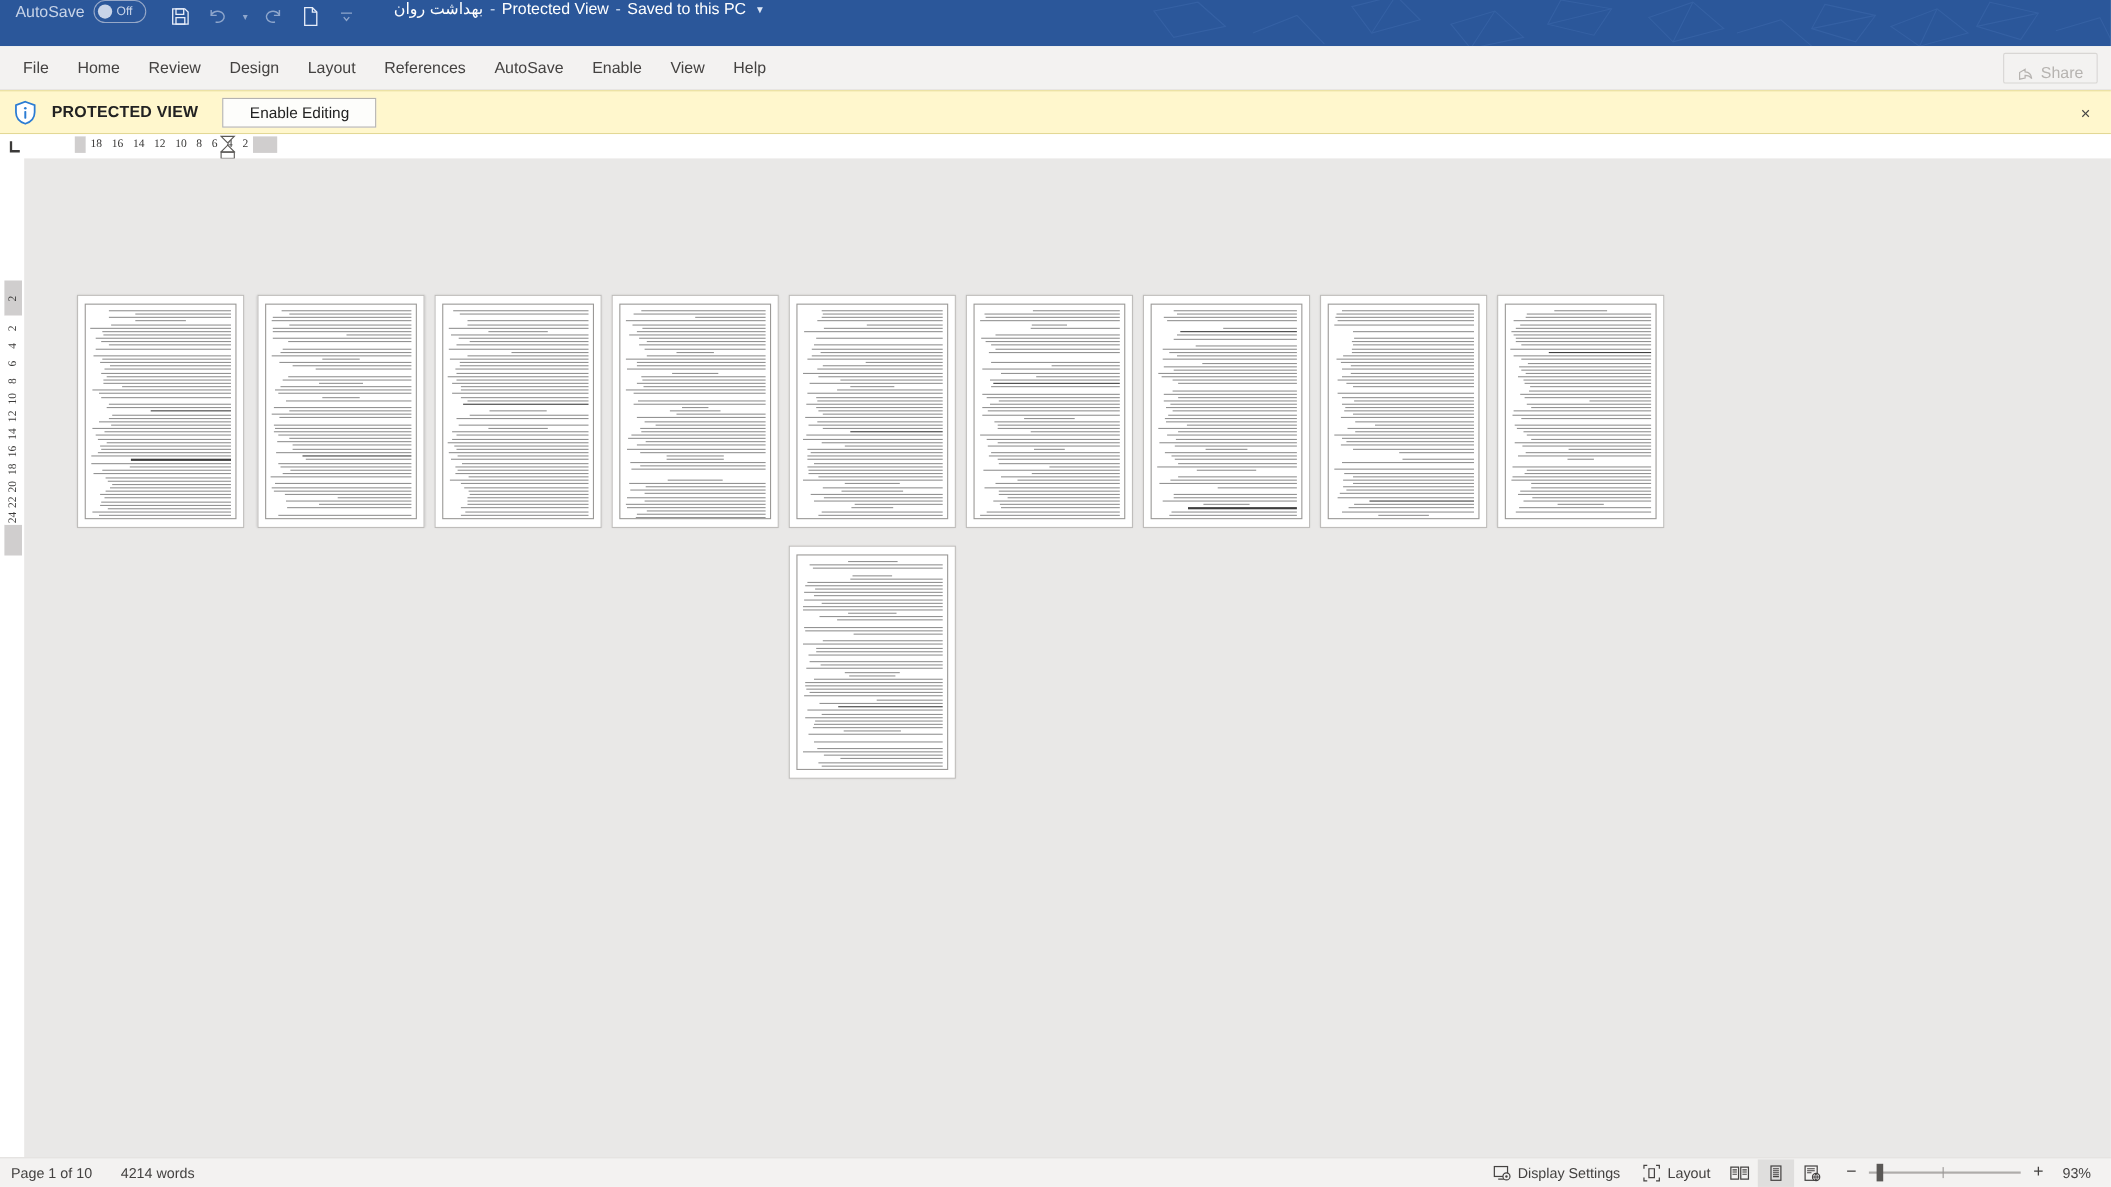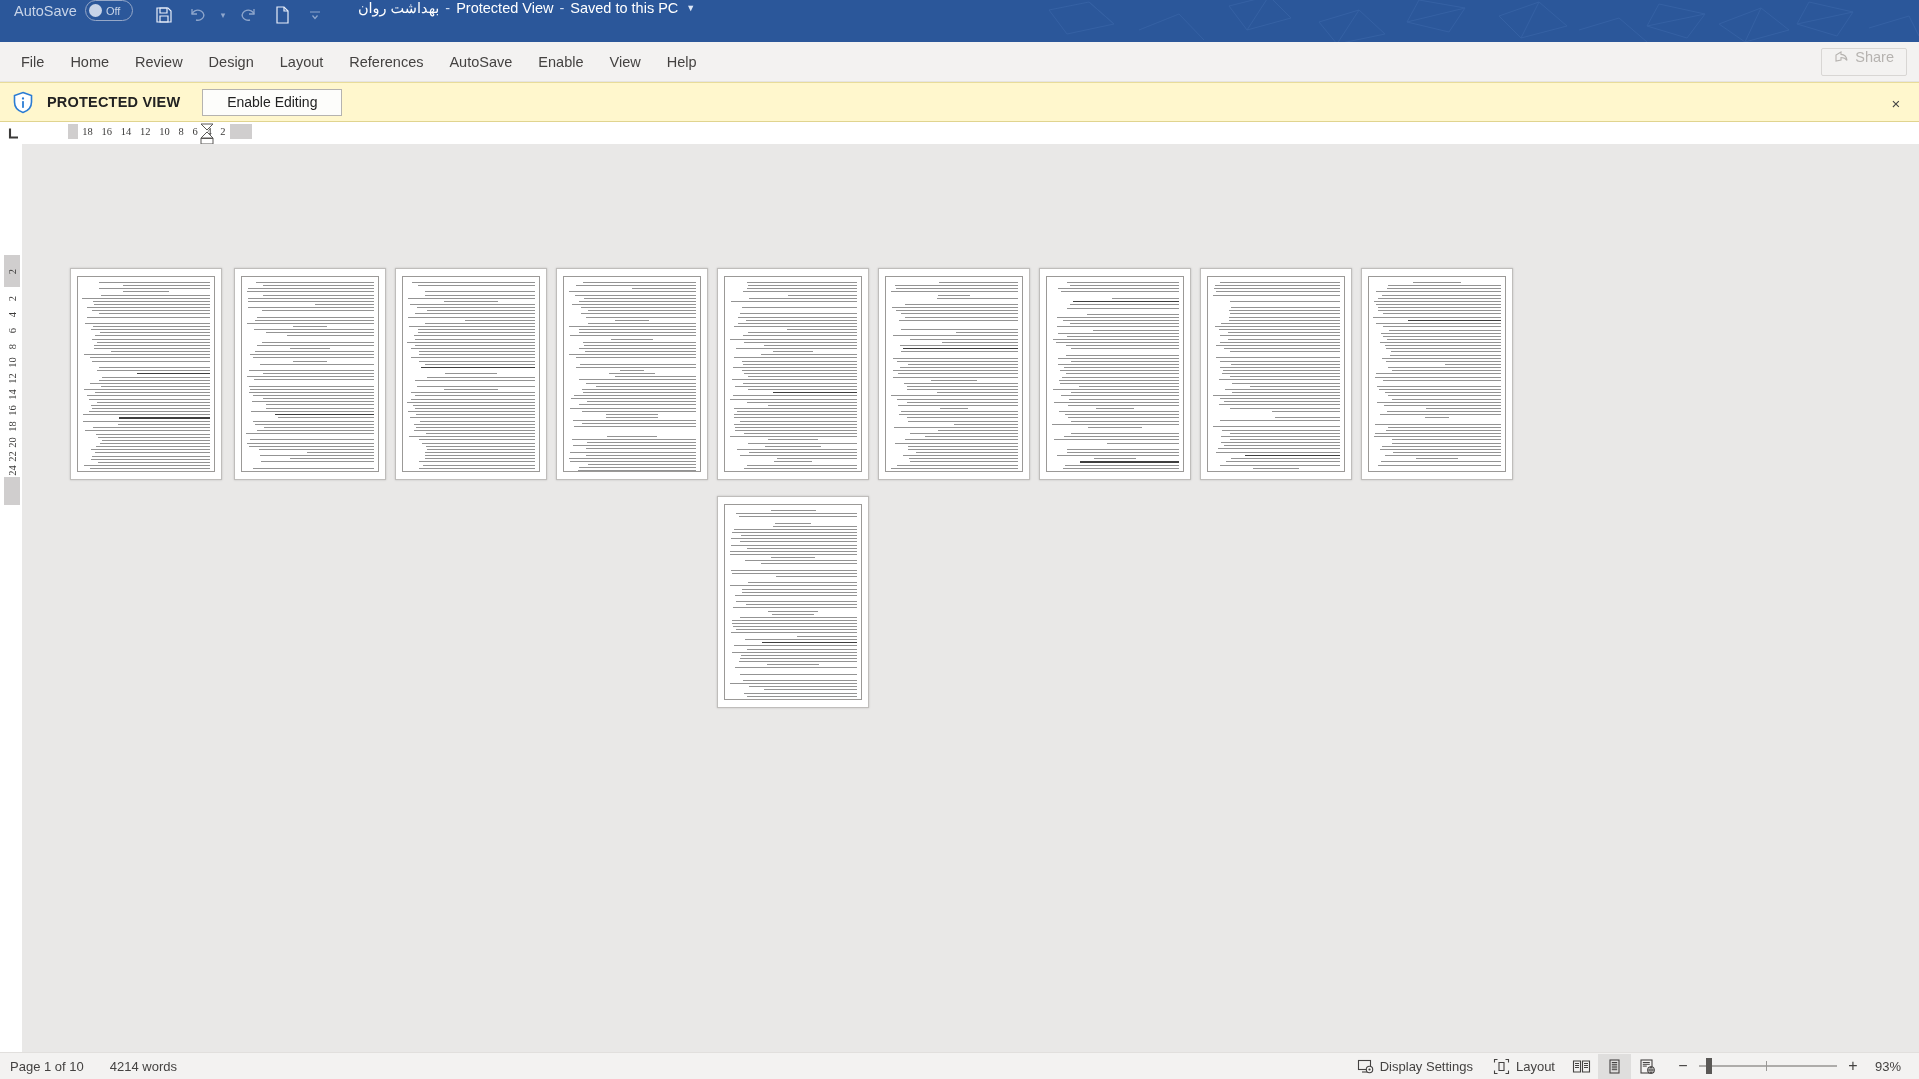--- a/index.html
+++ b/index.html
@@ -73,21 +73,21 @@
     display: flex; align-items: center;
   }
   .tab {
     padding: 0 13px; height: 40px; line-height: 40px;
     font-size: 14.5px; color: #444241; white-space: nowrap;
   }
   .tab:first-child { margin-left: 8px; }
   .share-btn {
     position: absolute; right: 12px; top: 6px; height: 28px;
     border: 1px solid #d8d6d4; border-radius: 2px; background: transparent;
-    display: flex; align-items: flex-start; gap: 6px; padding: 0 12px;
+    display: flex; align-items: flex-end; gap: 6px; padding: 0 12px;
     color: #b6b3b0; font-size: 14.5px;
   }
 
   
   .pv-banner {
     position: absolute; top: 82px; left: 0; width: 1919px; height: 40px;
     background: #fff7cd; border-top: 1px solid #e8dc9a; border-bottom: 1px solid #e0d48f;
     display: flex; align-items: center;
   }
   .pv-icon { margin-left: 12px; margin-right: 13px; display: flex; align-items: center; }

